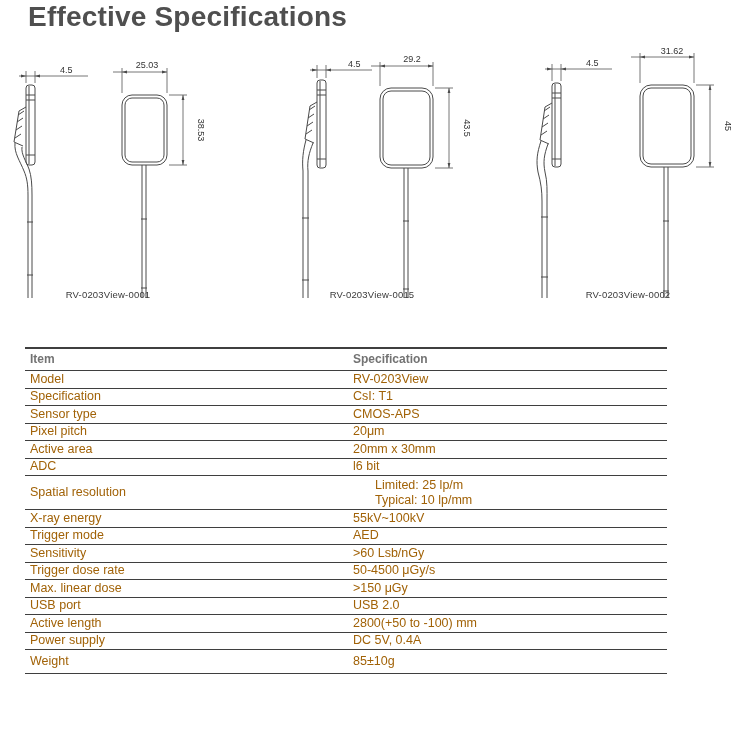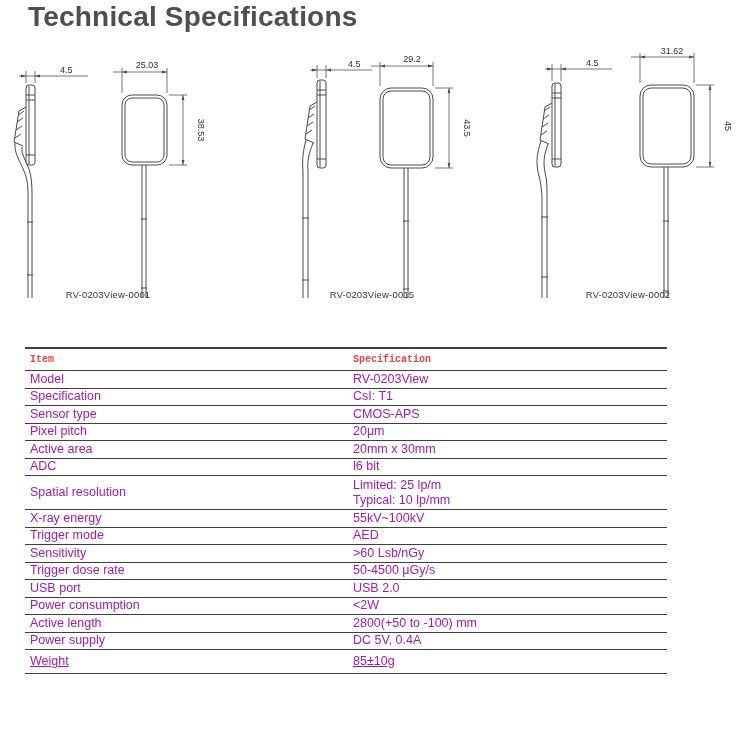--- a/index.html
+++ b/index.html
@@ -20,38 +20,37 @@
   .part-label { font-size:9.5px; fill:#3a3a3a; font-family:"Liberation Sans", sans-serif; letter-spacing:0.2px; }
 
   .spec-table {
     position:absolute; left:25px; top:347px; width:642px;
     border-collapse:collapse; table-layout:fixed;
     border-top:2px solid #3f3f3f;
   }
   .spec-table col.c1 { width:323px; }
   .spec-table col.c2 { width:319px; }
   .spec-table th {
-    text-align:left; font-size:10px; font-weight:700; color:#ef4444;
+    text-align:left; font-size:12px; font-weight:700; color:#737373;
     padding:3px 0 3px 5px; line-height:15px;
     border-bottom:1.5px solid #3f3f3f;
-    font-family:Liberation Mono, monospace;
   }
   .spec-table td {
-    text-align:left; font-size:12.5px; font-weight:400; color:#a21caf;
+    text-align:left; font-size:12.5px; font-weight:400; color:#a16207;
     padding:1.5px 0 1.5px 5px; line-height:13.5px;
     border-bottom:1.5px solid #3f3f3f;
     vertical-align:middle;
   }
-  .spec-table td div { line-height:15px; }
-  .spec-table tbody tr:last-child td { padding-top:5px; padding-bottom:4px;text-decoration:underline; }
+  .spec-table td div { line-height:15px;margin-left:22px; }
+  .spec-table tbody tr:last-child td { padding-top:5px; padding-bottom:4px; }
 </style>
 </head>
 <body>
 
-<div class="page-title">Technical Specifications</div>
+<div class="page-title">Effective Specifications</div>
 
 <div class="drawings-row">
 
   <svg class="drawing-svg" viewBox="0 0 250 258">
     <g fill="none" stroke="#4a4a4a" stroke-width="1">
       <g>
         <rect x="26" y="40" width="9" height="80" rx="3"></rect>
         <line x1="29" y1="41" x2="29" y2="119"></line>
         <line x1="26" y1="50" x2="35" y2="50"></line>
         <line x1="26" y1="55" x2="35" y2="55"></line>
@@ -265,28 +264,28 @@
   </tr>
       <tr>
     <td class="td-item">Sensitivity</td>
     <td class="td-spec">&gt;60 Lsb/nGy</td>
   </tr>
       <tr>
     <td class="td-item">Trigger dose rate</td>
     <td class="td-spec">50-4500 μGy/s</td>
   </tr>
       <tr>
+    <td class="td-item">Max. linear dose</td>
+    <td class="td-spec">&gt;150 μGy</td>
+  </tr>
+      <tr>
     <td class="td-item">USB port</td>
     <td class="td-spec">USB 2.0</td>
   </tr>
       <tr>
-    <td class="td-item">Power consumption</td>
-    <td class="td-spec">&lt;2W</td>
-  </tr>
-      <tr>
     <td class="td-item">Active length</td>
     <td class="td-spec">2800(+50 to -100) mm</td>
   </tr>
       <tr>
     <td class="td-item">Power supply</td>
     <td class="td-spec">DC 5V, 0.4A</td>
   </tr>
       <tr>
     <td class="td-item">Weight</td>
     <td class="td-spec">85±10g</td>

